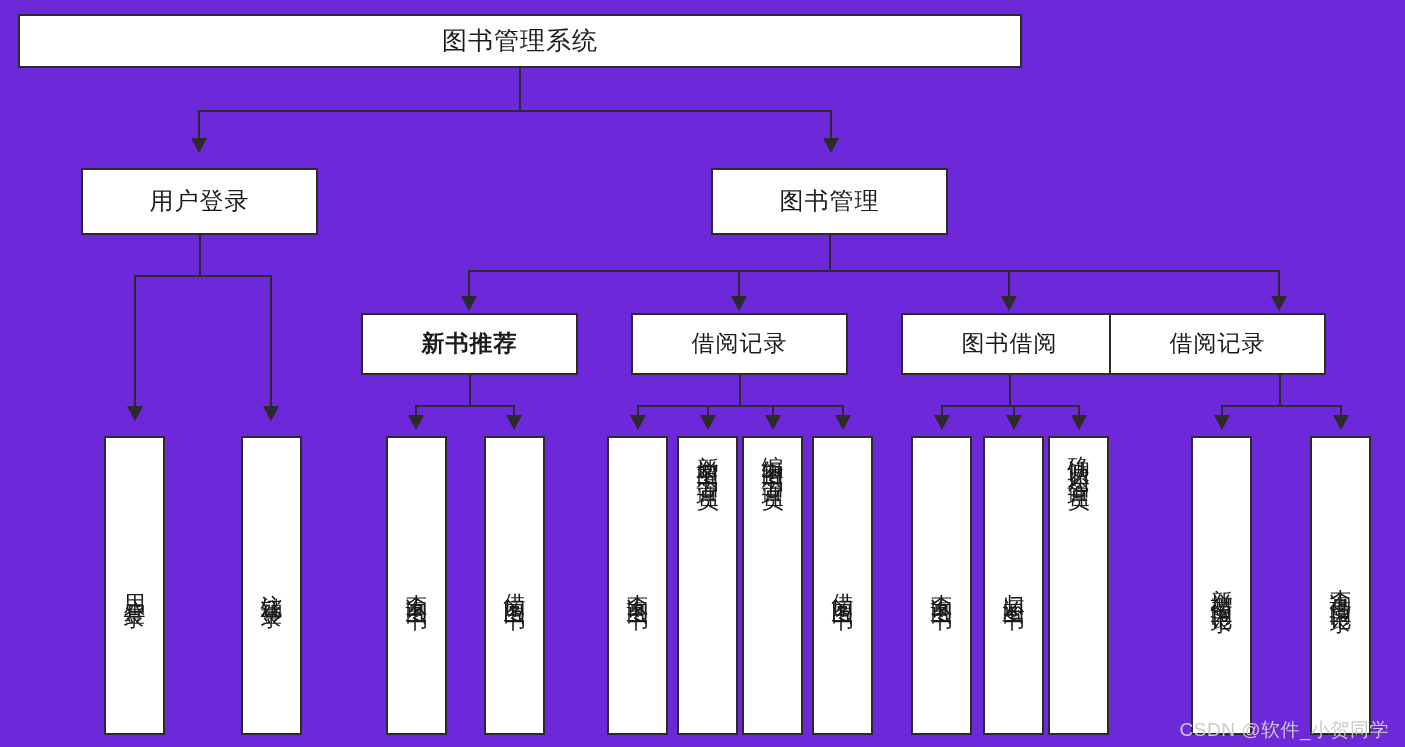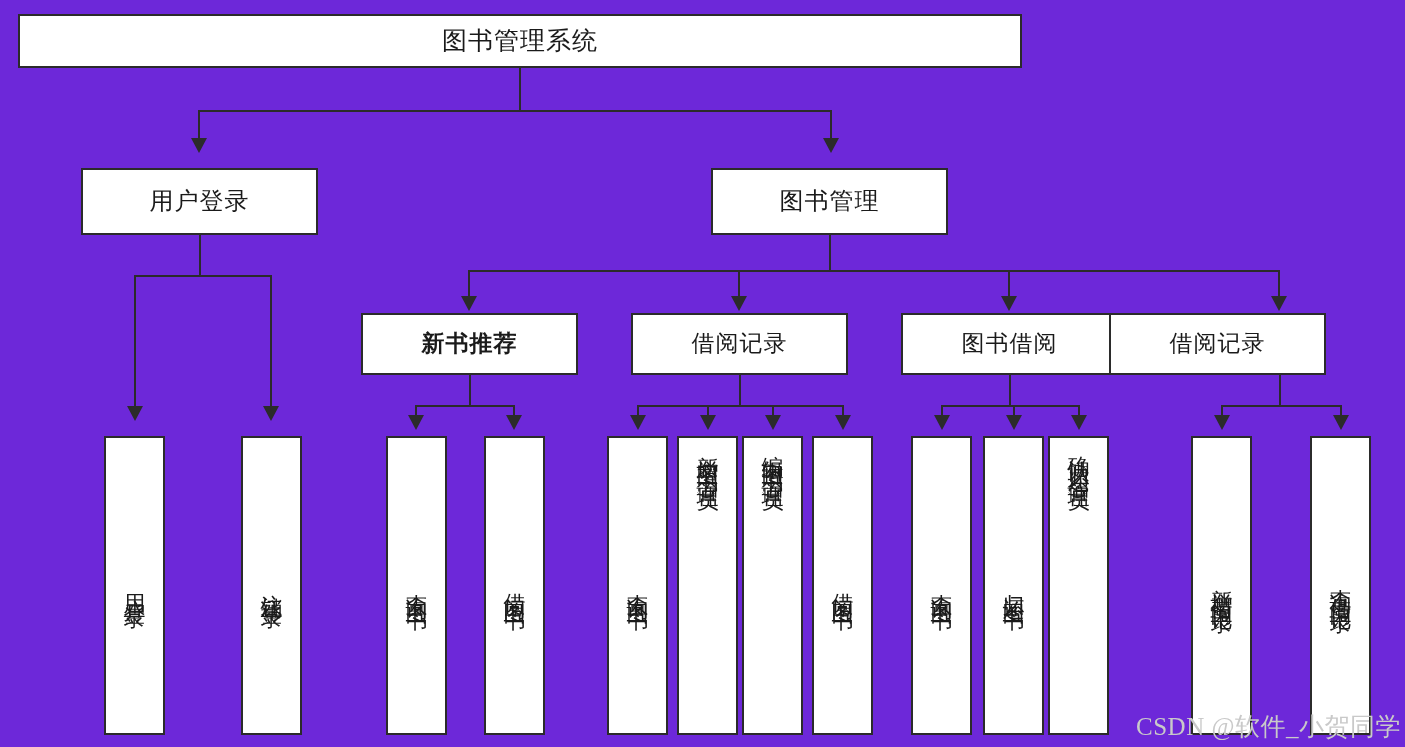--- a/index.html
+++ b/index.html
@@ -62,27 +62,27 @@
     width: 0;
     height: 0;
     border-left: 8px solid transparent;
     border-right: 8px solid transparent;
     border-top: 15px solid #2b2b2b;
   }
 
   
   #watermark {
     position: absolute;
-    right: 4px;
+    right: 16px;
     bottom: 4px;
-    font-size: 25px;
+    font-size: 19px;
     color: #c9c9c9;
     letter-spacing: 0.5px;
     white-space: nowrap;
-    font-family: Liberation Serif, serif;
+    font-family: Liberation Sans, sans-serif;
   }
 </style>
 </head>
 <body>
 
 <div id="canvas">
 
   <div class="edge v" style="left:519px; top:68px; height:42px;"></div>
 
   <div class="edge h" style="left:198px; top:110px; width:634px;"></div>

